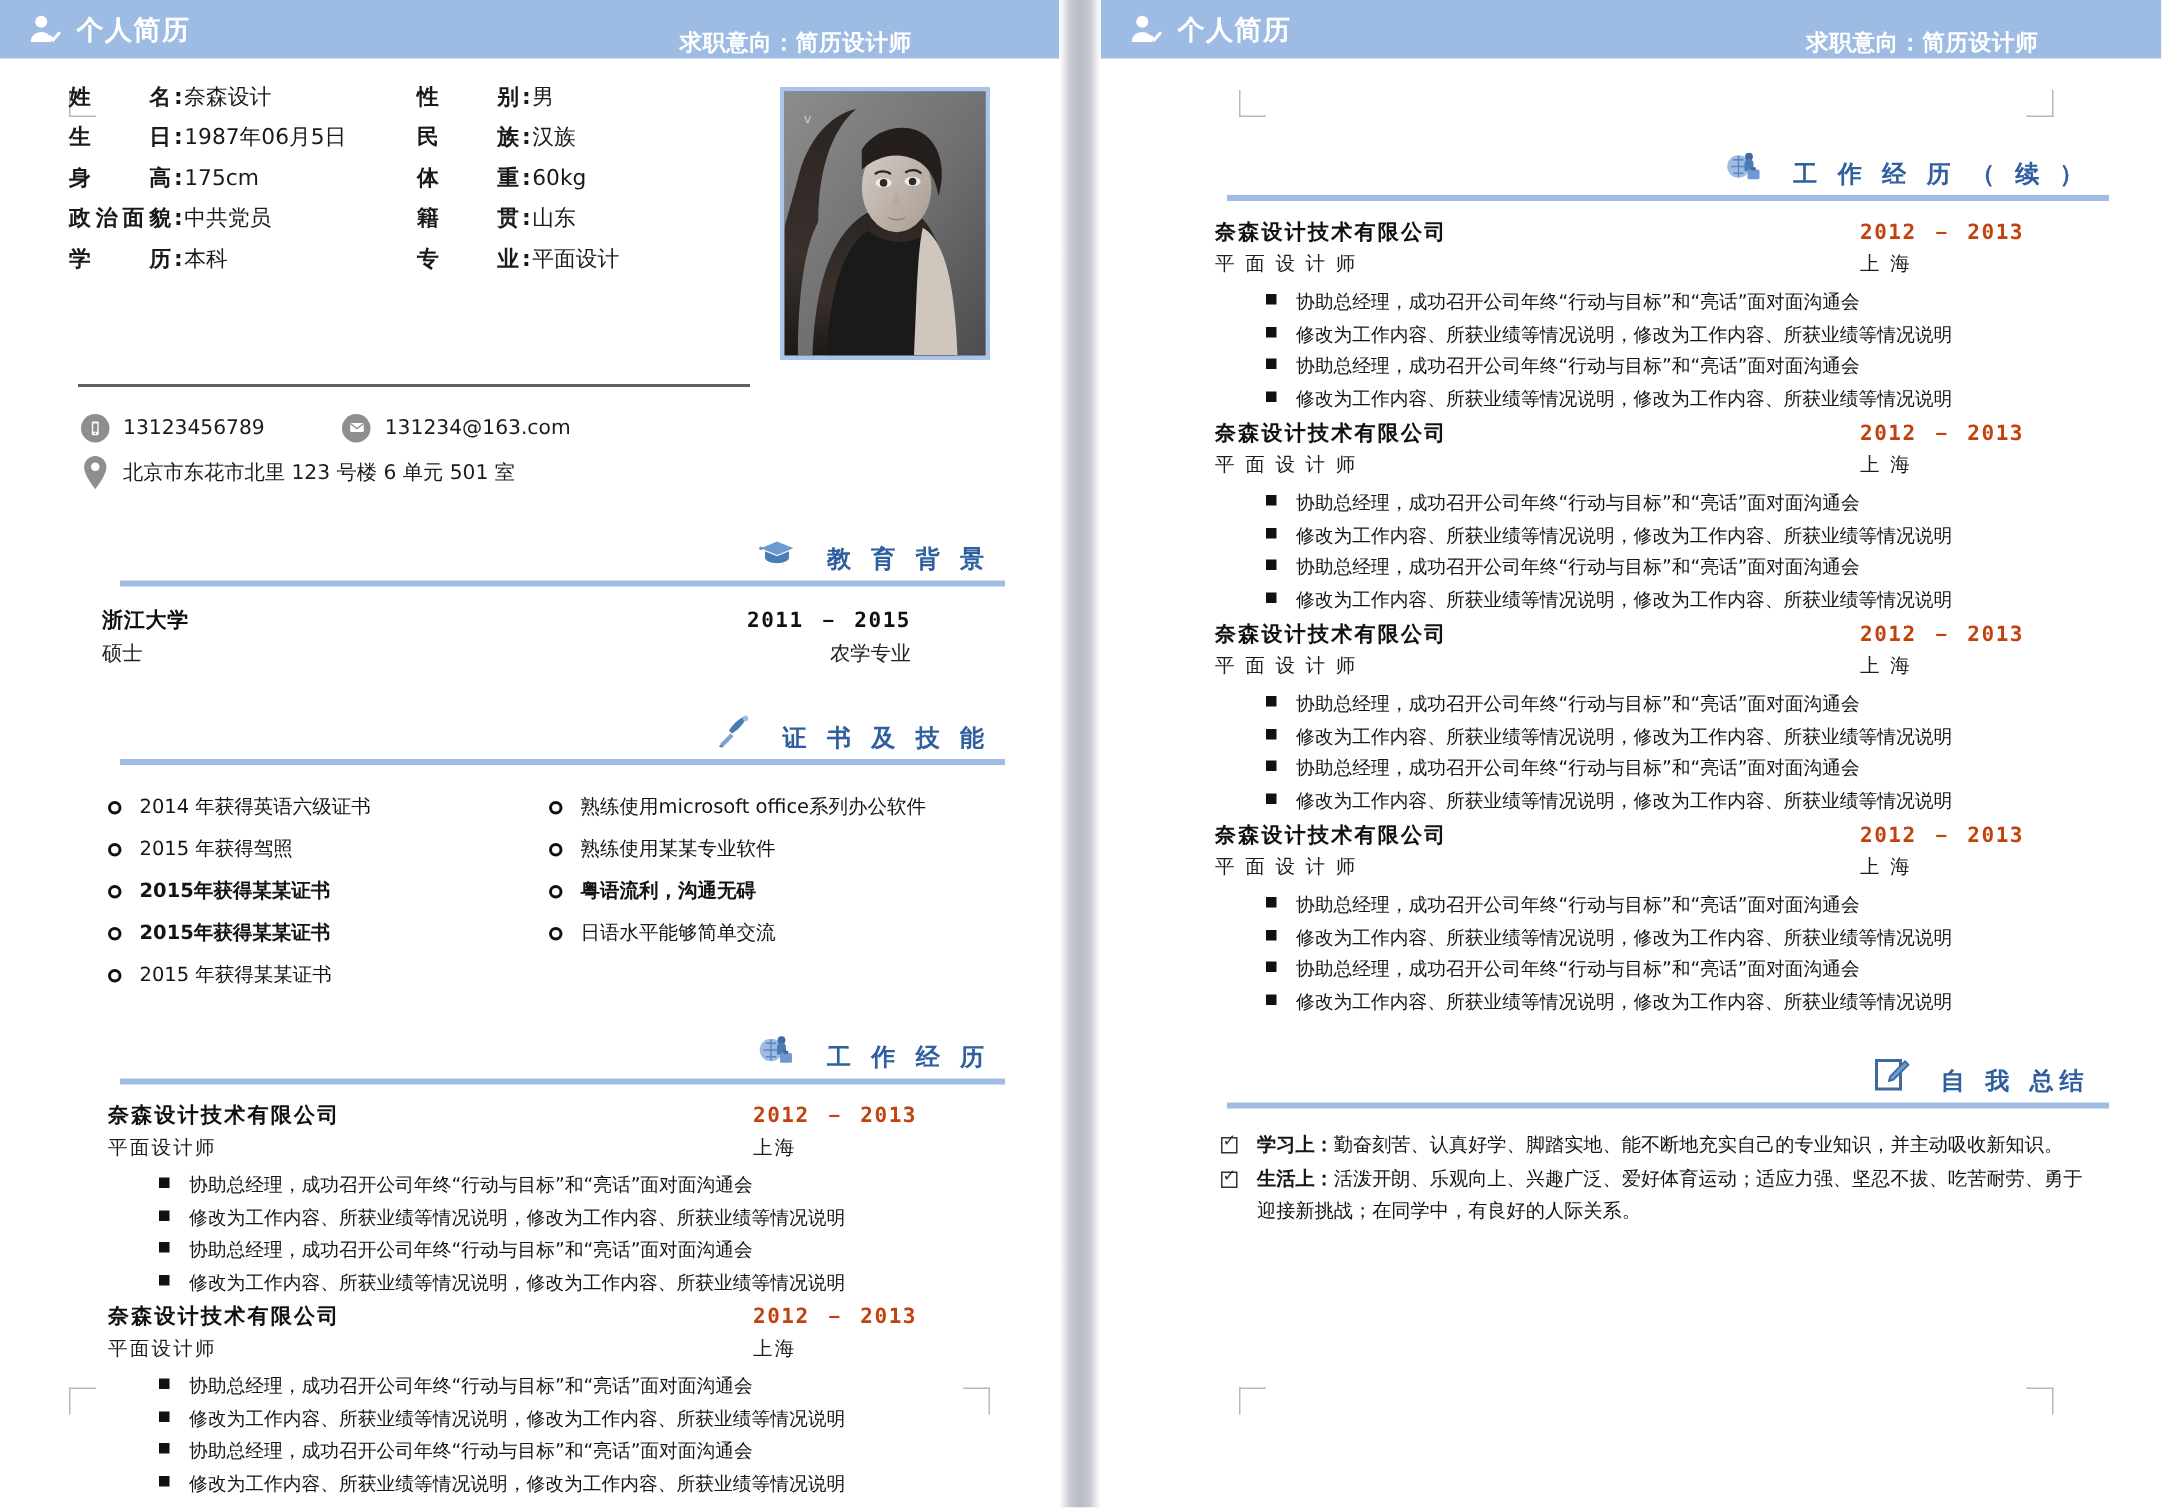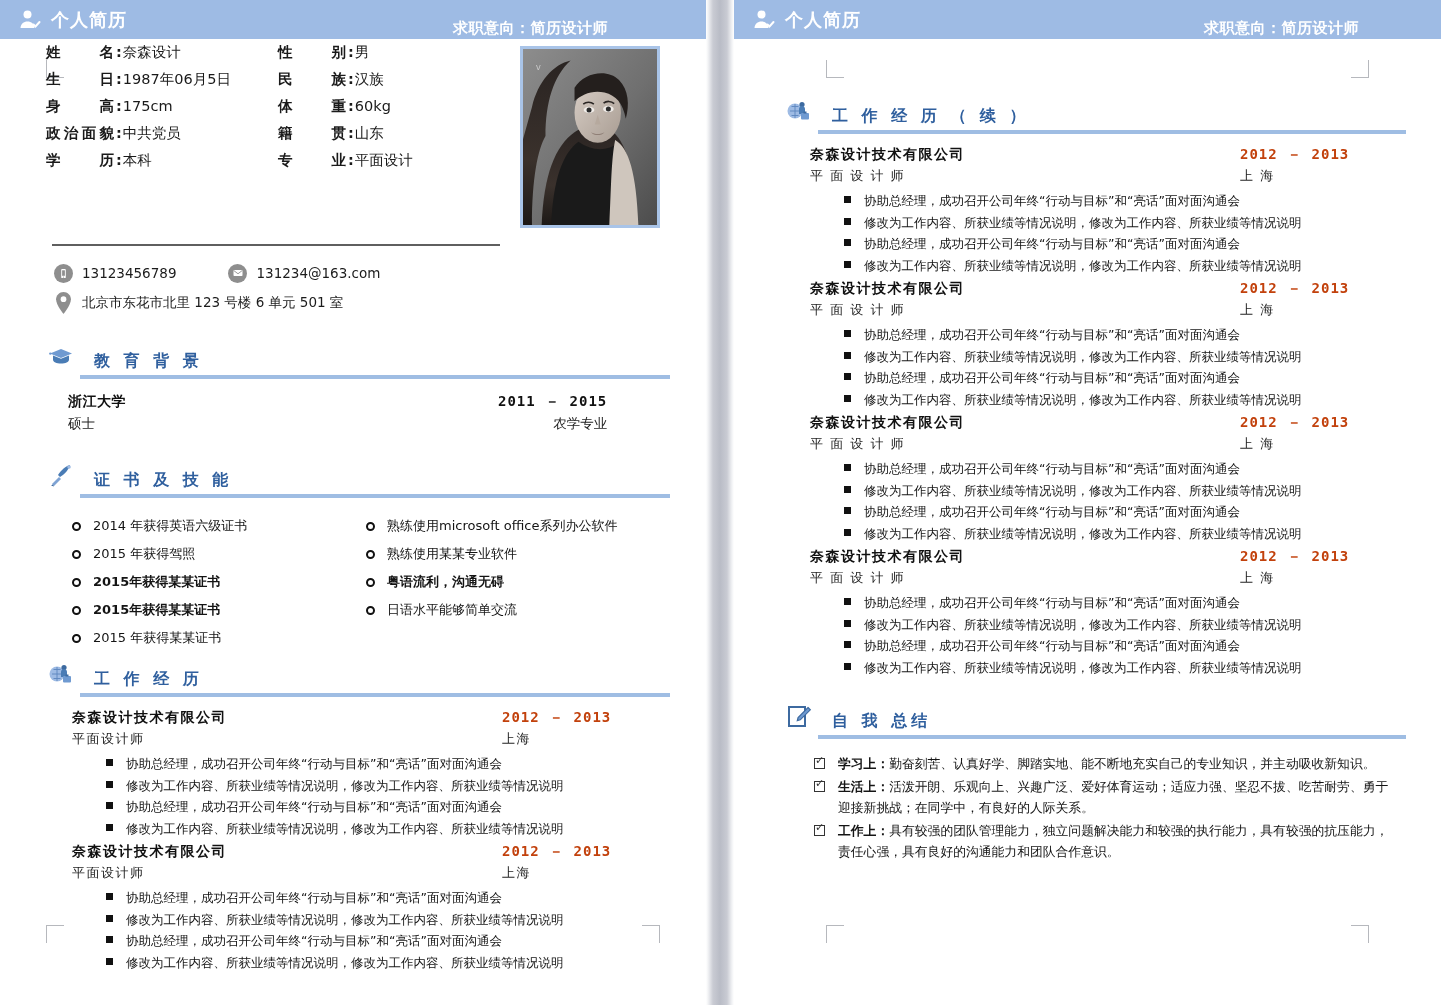--- a/index.html
+++ b/index.html
@@ -35,21 +35,21 @@
   
   .crop { position: absolute; width: 18px; height: 18px; }
   .crop.tl { border-left: 1px solid #b6b8bd; border-bottom: 1px solid #b6b8bd; }
   .crop.tr { border-right: 1px solid #b6b8bd; border-bottom: 1px solid #b6b8bd; }
   .crop.bl { border-left: 1px solid #b6b8bd; border-top: 1px solid #b6b8bd; }
   .crop.br { border-right: 1px solid #b6b8bd; border-top: 1px solid #b6b8bd; }
 
   .body-area { padding: 0 46px; position: relative; }
 
   
-  .info-wrap { display: flex; padding-top: 4px; }
+  .info-wrap { display: flex; padding-top: 16px; }
   .info-cols { flex: 1; display: flex; }
   .info-col { width: 232px; }
   .info-row { display: flex; align-items: baseline; height: 27px; font-size: 14.5px; color: #1a1a1a; }
   .lbl { font-weight: bold; display: inline-block; text-align: justify; text-align-last: justify; width: 68px; }
   .colon { font-weight: bold; margin: 0 1px 0 2px; }
   .val { font-weight: normal; }
 
   .photo {
     width: 140px; height: 182px; margin-left: 8px; margin-top: 3px;
     border: 3px solid #a9c4e8; background: #555;
@@ -64,21 +64,21 @@
   .c-row { display: flex; align-items: center; height: 30px; }
   .c-item { display: flex; align-items: center; gap: 9px; }
   .c-item.mail { margin-left: 52px; }
   .c-text { font-size: 13.5px; color: #1b1b1b; font-family: "DejaVu Sans", "Liberation Sans", sans-serif; }
 
   .ico-circle { width: 19px; height: 19px; border-radius: 50%; background: #8e8e8e; display: flex; align-items: center; justify-content: center; flex: 0 0 19px; }
   .ico-pin { width: 19px; height: 24px; flex: 0 0 19px; }
 
   
   .section { margin-top: 22px; }
-  .sec-head { display: flex; align-items: flex-end; gap: 20px; position: relative; padding-left: 2px; }
+  .sec-head { display: flex; align-items: flex-end; gap: 20px; position: relative; padding-left: 2px; justify-content: flex-end; }
   .sec-ico { width: 26px; height: 26px; flex: 0 0 26px; }
   .sec-title { font-size: 16px; font-weight: bold; color: #2f5f9e; letter-spacing: 4px; line-height: 1.1; }
   .sec-rule { height: 4px; background: #9fbde3; margin: 5px 0 0 34px; }
   .sec-rule.w-left { width: 590px; }
   .sec-rule.w-right { width: 588px; }
 
   
   .edu { padding: 14px 0 0 22px; display: flex; }
   .edu-left { width: 430px; }
   .edu-school { font-size: 14px; font-weight: bold; color: #111; letter-spacing: .5px; }
@@ -360,21 +360,21 @@
                 <span class="sk-text bold">粤语流利，沟通无碍</span>
               </div>
               <div class="skill-li">
                 <span class="sk-bullet"></span>
                 <span class="sk-text">日语水平能够简单交流</span>
               </div>
             </div>
         </div>
       </div>
 
-      <div class="section" style="margin-top:10px;">
+      <div class="section" style="margin-top:24px;">
         <div class="sec-head">
           <span class="sec-ico">
             <svg viewBox="0 0 26 26">
                 <circle cx="9" cy="12" r="7.5" fill="#9ebbe4"></circle>
                 <path d="M4 12h10M9 5v14M5.5 7.5h7M5.5 16.5h7" stroke="#5c86bd" stroke-width=".9" fill="none"></path>
                 <circle cx="16" cy="5.5" r="2.6" fill="#3d6aa0"></circle>
                 <path d="M13 10c0-1.8 1.5-3 3-3s3 1.2 3 3v5h-6z" fill="#4a7cb5"></path>
                 <rect x="15" y="14" width="8" height="6.5" rx="1" fill="#6f9ad1"></rect>
                 <rect x="17.5" y="12.5" width="3" height="2" fill="#3d6aa0"></rect>
               </svg>
@@ -616,23 +616,19 @@
         <div class="sec-rule w-right"></div>
         <div class="summary" id="sumA">
             <div class="su">
               <span class="chk"></span>
               <span class="su-text"><b>学习上：</b><span>勤奋刻苦、认真好学、脚踏实地、能不断地充实自己的专业知识，并主动吸收新知识。</span></span>
             </div>
             <div class="su">
               <span class="chk"></span>
               <span class="su-text"><b>生活上：</b><span>活泼开朗、乐观向上、兴趣广泛、爱好体育运动；适应力强、坚忍不拔、吃苦耐劳、勇于迎接新挑战；在同学中，有良好的人际关系。</span></span>
             </div>
-            <div class="su">
-              <span class="chk"></span>
-              <span class="su-text"><b>工作上：</b><span>具有较强的团队管理能力，独立问题解决能力和较强的执行能力，具有较强的抗压能力，责任心强，具有良好的沟通能力和团队合作意识。</span></span>
-            </div>
           </div>
       </div>
 
     </div>
   </div>
 
 </div>
 
 </body></html>

